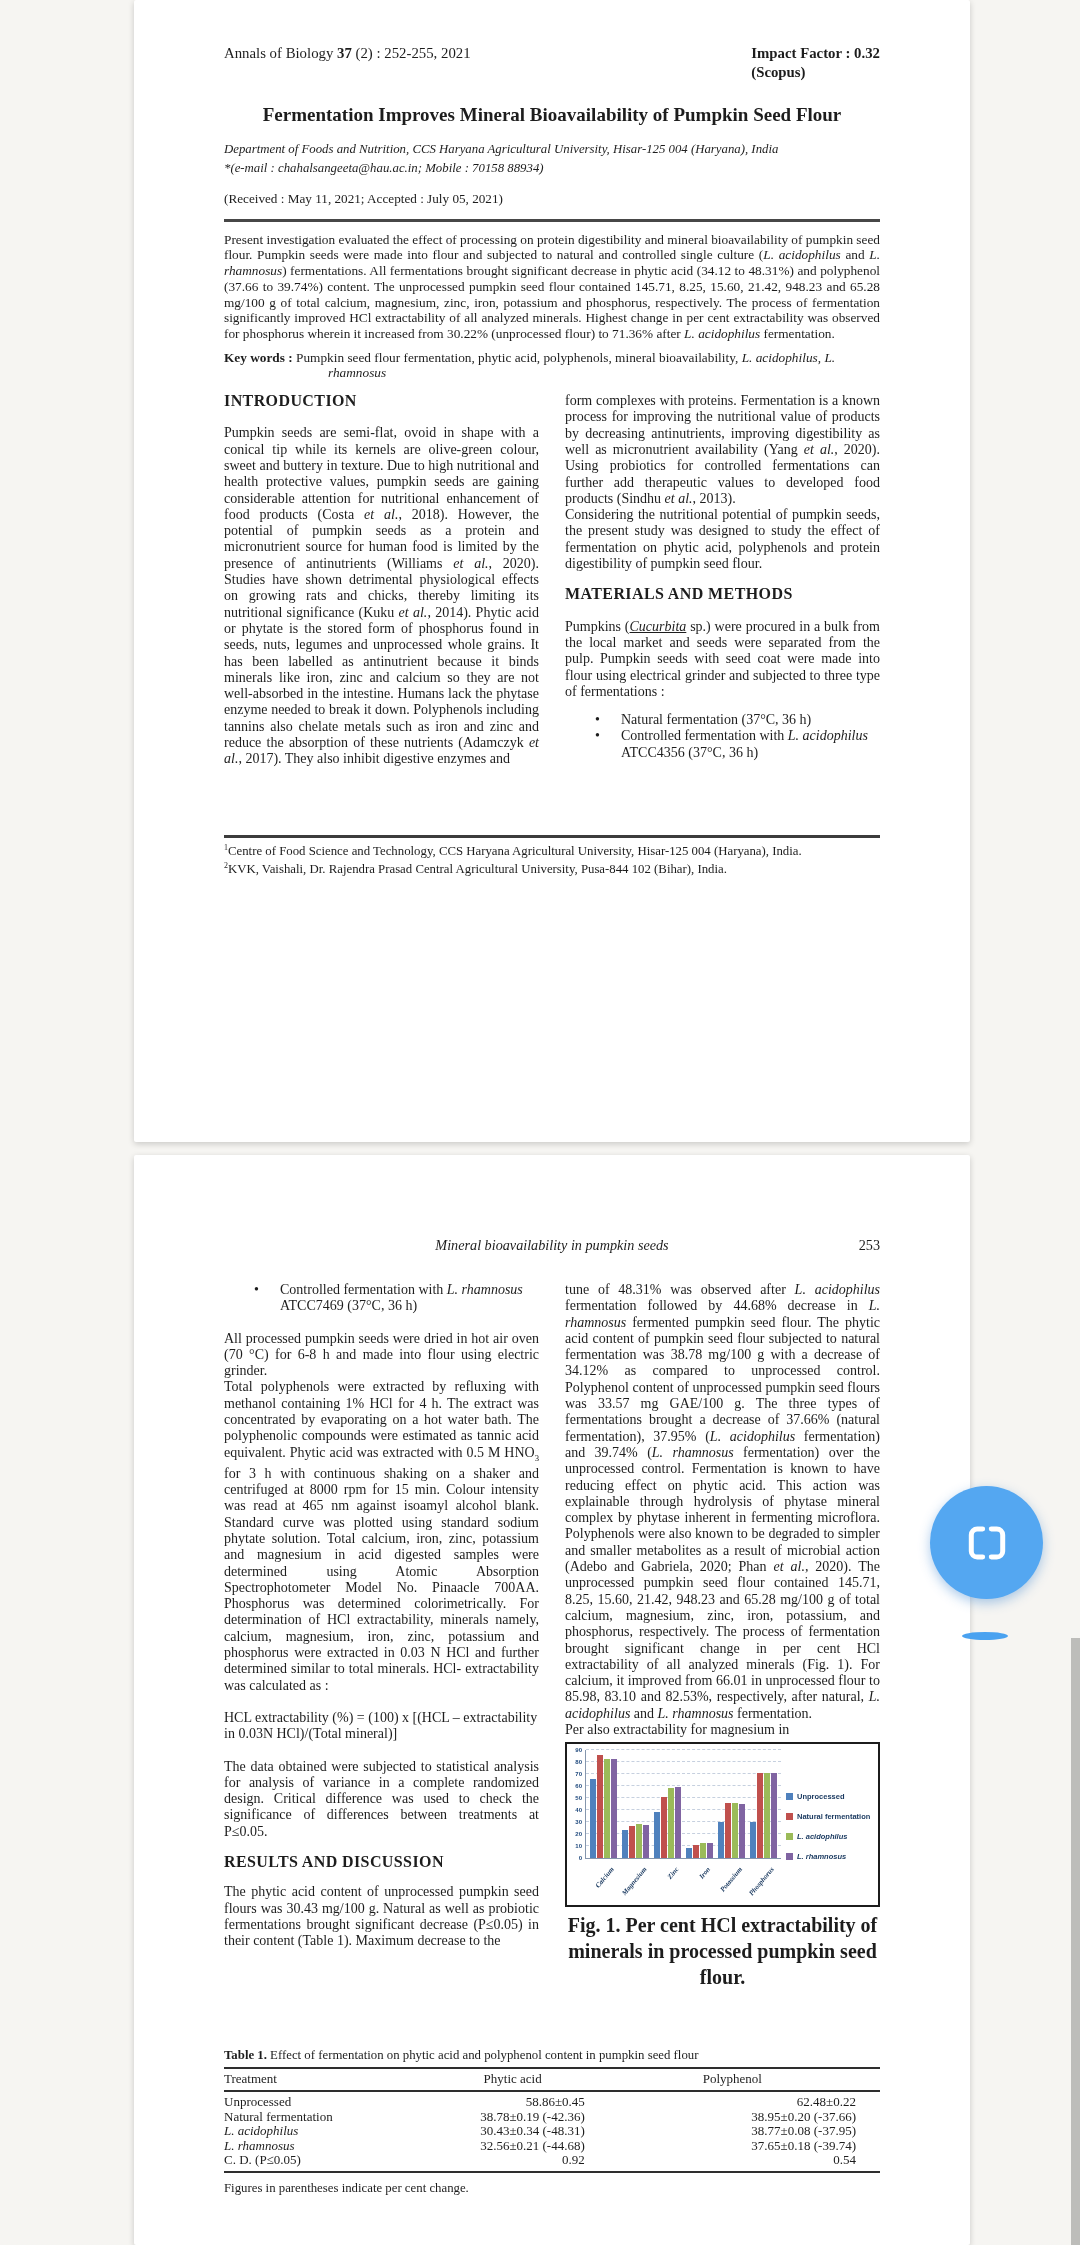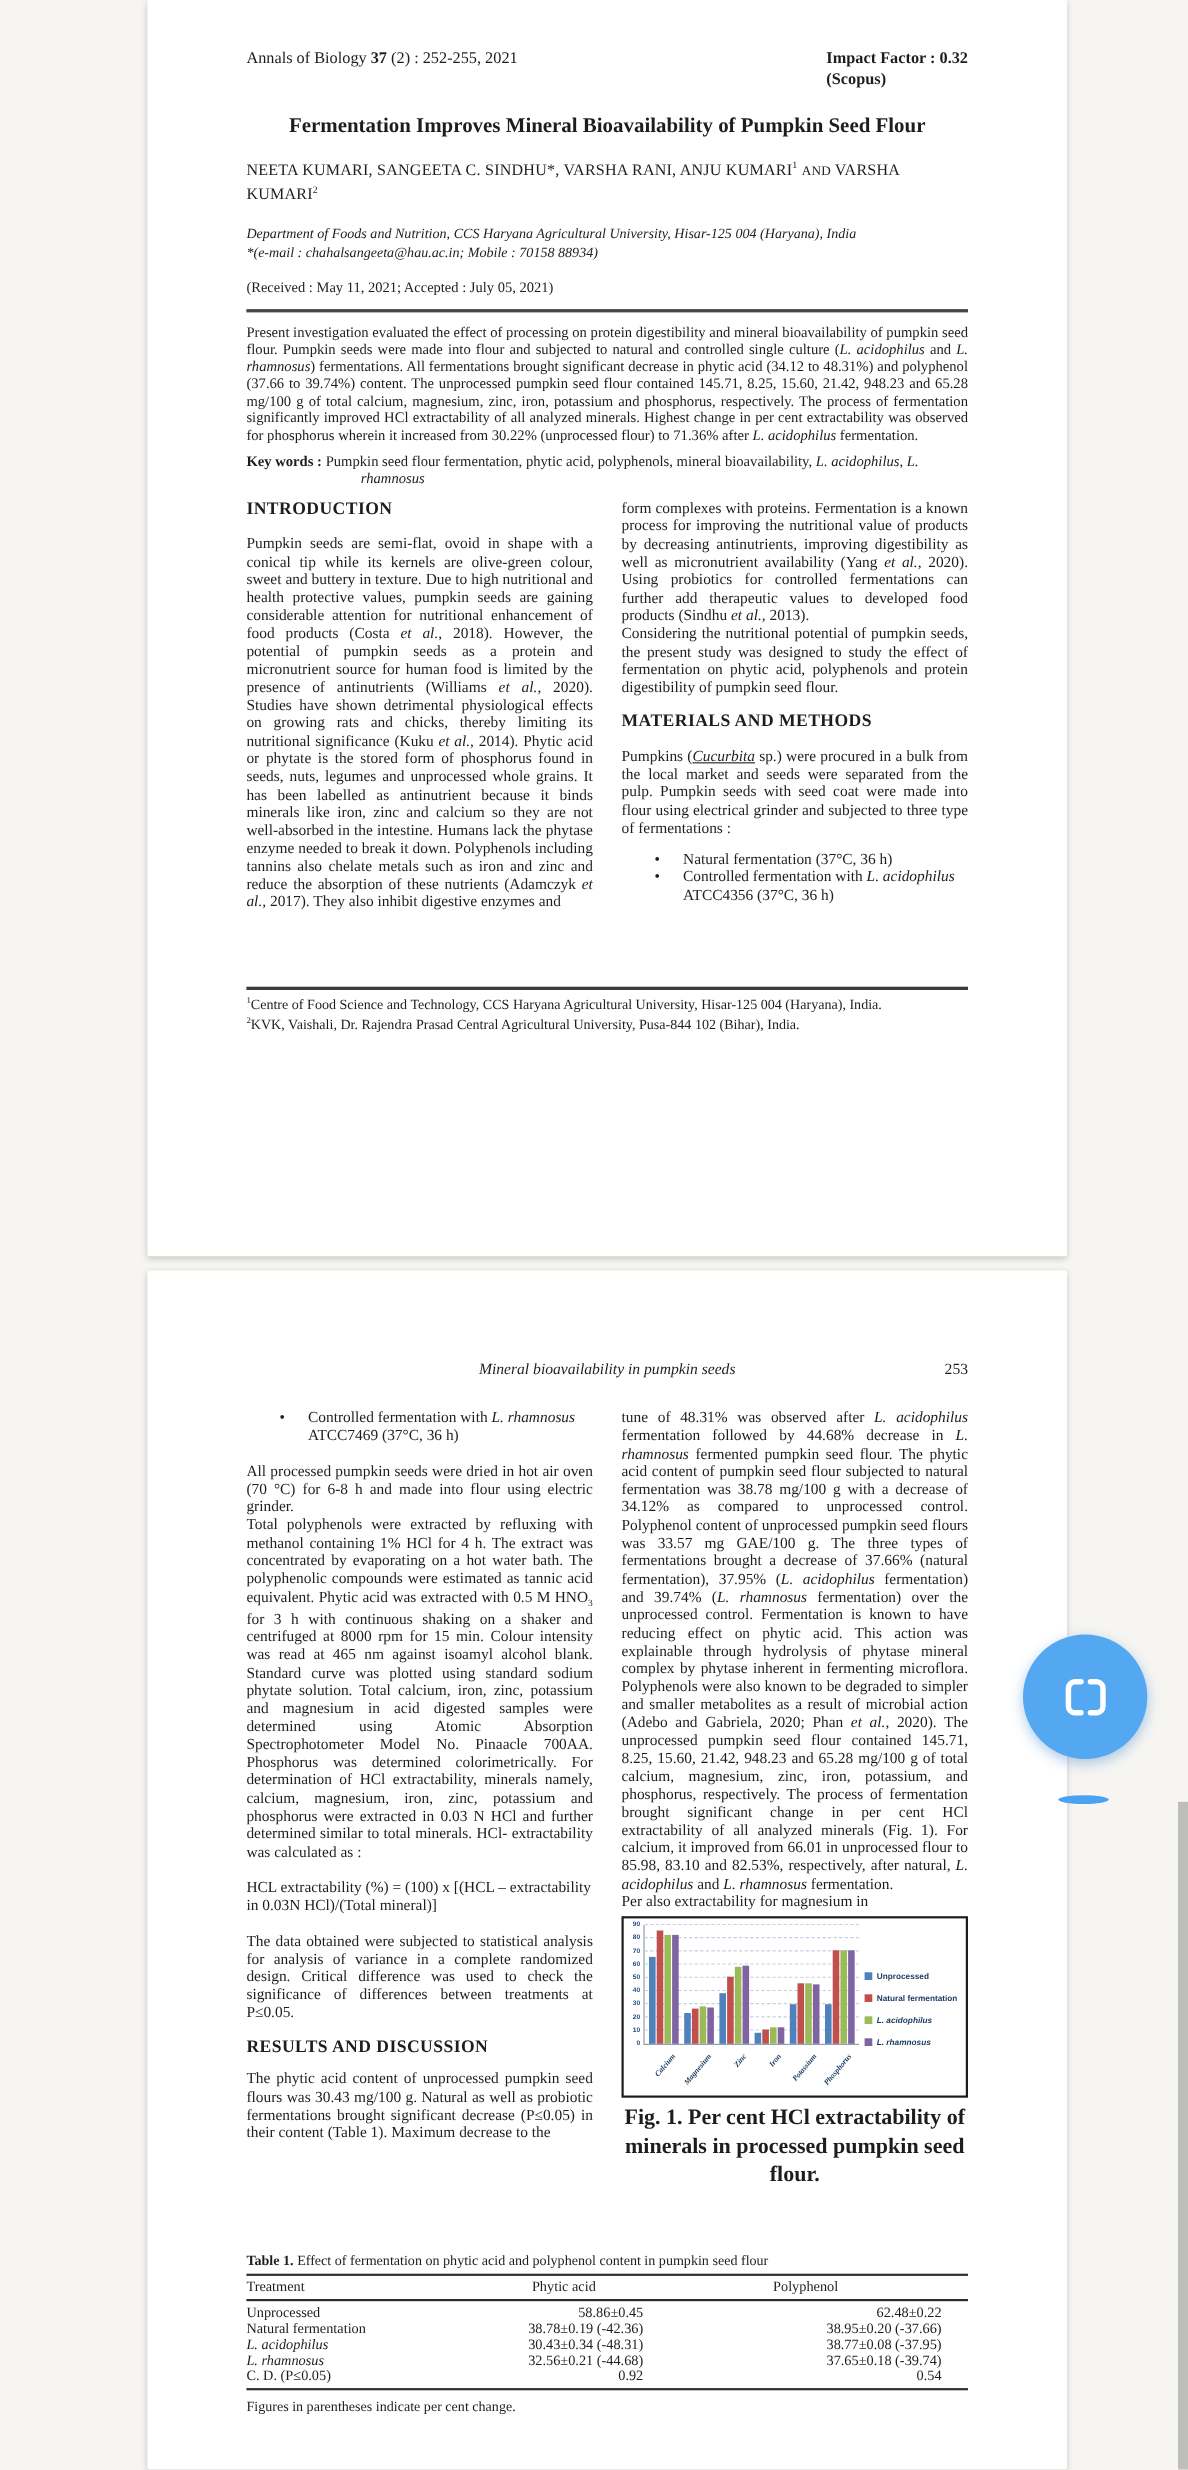--- a/index.html
+++ b/index.html
@@ -98,21 +98,20 @@
 
 <div class="page" id="page1">
   <div class="jrow">
     <div>Annals of Biology <span style="font-weight: bold;">37</span> (2) : 252-255, 2021</div>
     <div class="impact">
       <div>Impact Factor : 0.32</div>
       <div>(Scopus)</div>
     </div>
   </div>
   <div class="title">Fermentation Improves Mineral Bioavailability of Pumpkin Seed Flour</div>
-  <div class="authors">NEETA KUMARI, SANGEETA C. SINDHU*, VARSHA RANI, ANJU KUMARI<sup>1</sup> <span class="sc">AND</span> VARSHA KUMARI<sup>2</sup></div>
   <div class="affil">
     <div>Department of Foods and Nutrition, CCS Haryana Agricultural University, Hisar-125 004 (Haryana), India</div>
     <div>*(e-mail : chahalsangeeta@hau.ac.in; Mobile : 70158 88934)</div>
   </div>
   <div class="received">(Received : May 11, 2021; Accepted : July 05, 2021)</div>
   <div class="rule"></div>
   <div class="abstract">Present investigation evaluated the effect of processing on protein digestibility and mineral bioavailability of pumpkin seed flour. Pumpkin seeds were made into flour and subjected to natural and controlled single culture (<span style="font-style: italic;">L. acidophilus</span> and <span style="font-style: italic;">L. rhamnosus</span>) fermentations. All fermentations brought significant decrease in phytic acid (34.12 to 48.31%) and polyphenol (37.66 to 39.74%) content. The unprocessed pumpkin seed flour contained 145.71, 8.25, 15.60, 21.42, 948.23 and 65.28 mg/100 g of total calcium, magnesium, zinc, iron, potassium and phosphorus, respectively. The process of fermentation significantly improved HCl extractability of all analyzed minerals. Highest change in per cent extractability was observed for phosphorus wherein it increased from 30.22% (unprocessed flour) to 71.36% after <span style="font-style: italic;">L. acidophilus</span> fermentation.</div>
   <div class="keywords"><span style="font-weight: bold;">Key words : </span>Pumpkin seed flour fermentation, phytic acid, polyphenols, mineral bioavailability, <span style="font-style: italic;">L. acidophilus</span>, <span style="font-style: italic;">L. rhamnosus</span></div>
 
   <div class="cols">

